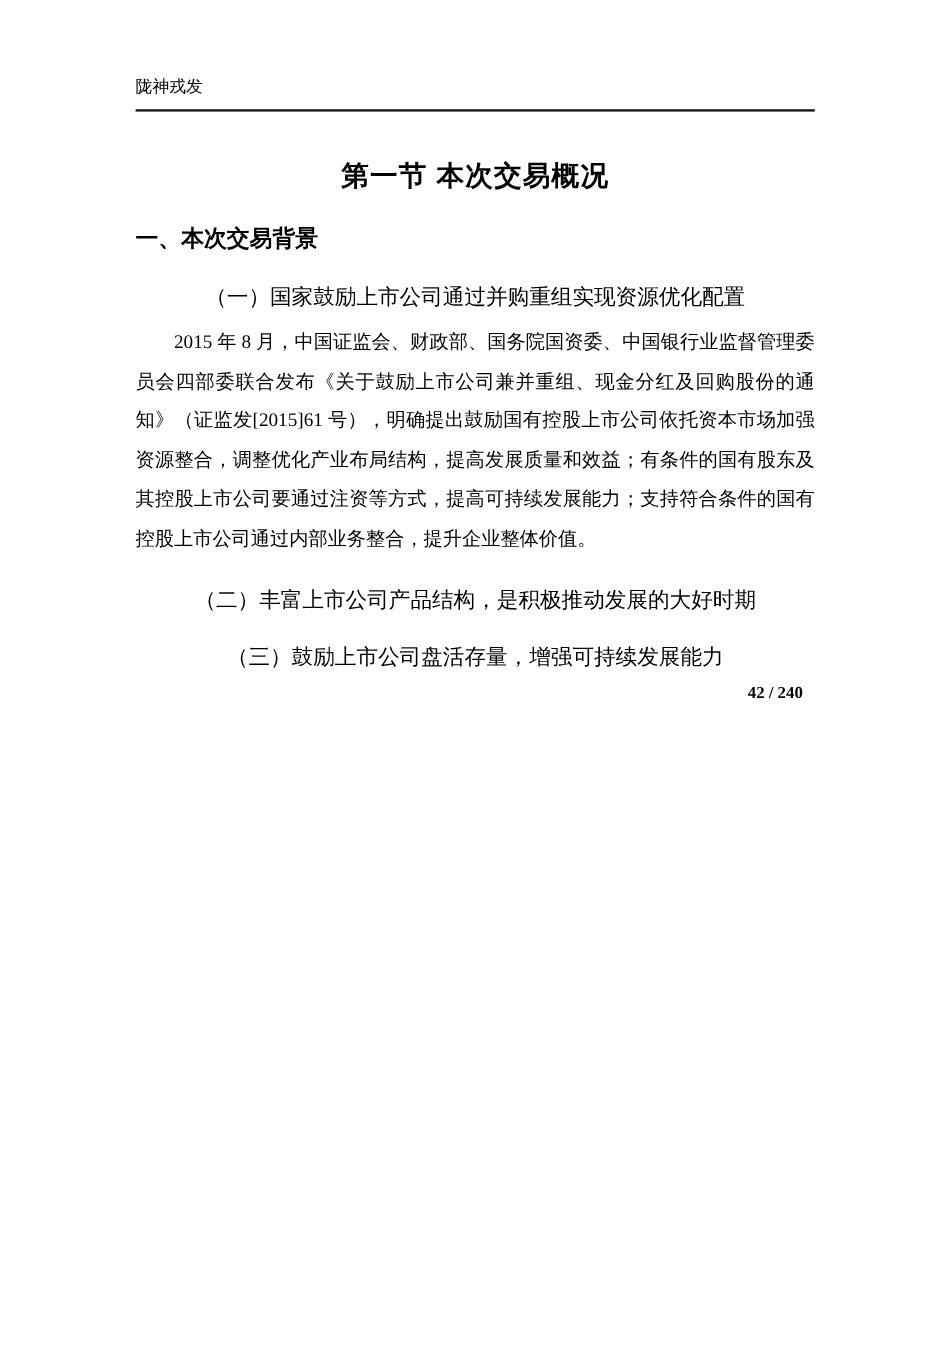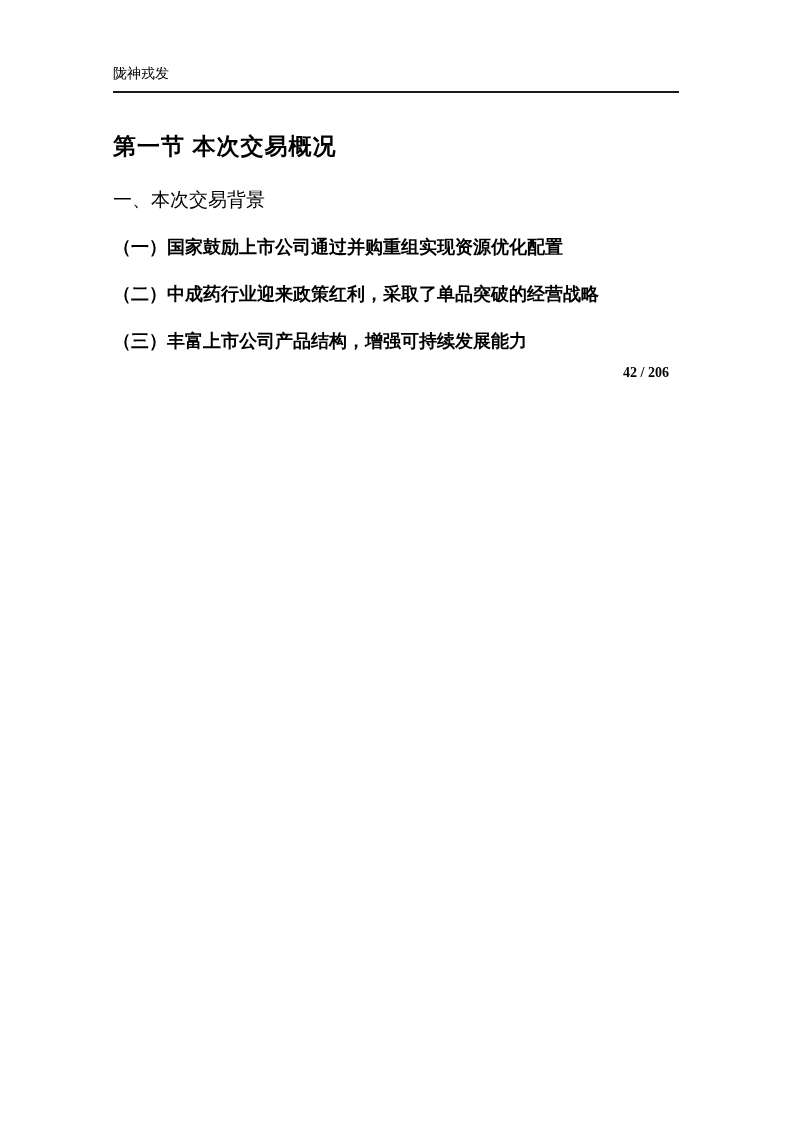--- a/index.html
+++ b/index.html
@@ -25,40 +25,42 @@
     align-items: flex-end;
     font-size: 14px;
     line-height: 20px;
     padding-bottom: 7px;
     border-bottom: 2px solid #1a1a1a;
   }
   .doc-header .hdr-left { white-space: nowrap; }
   .doc-header .hdr-right { white-space: nowrap; }
   .doc-title {
     margin-top: 38px;
+    text-align: center;
     font-family: "Liberation Sans", "DejaVu Sans", sans-serif;
     font-weight: 700;
     font-size: 23px;
     line-height: 30px;
     letter-spacing: 1px;
   }
   .h1 {
     margin-top: 26px;
     font-family: "Liberation Sans", "DejaVu Sans", sans-serif;
-    font-weight: 400;
+    font-weight: 700;
     font-size: 19px;
     line-height: 26px;
   }
   .h2 {
     margin-top: 22px;
     margin-bottom: 10px;
     font-family: "Liberation Sans", "DejaVu Sans", sans-serif;
-    font-weight: 700;
+    font-weight: 400;
     font-size: 18px;
     line-height: 25px;
+    text-align: center;
   }
   .body-para {
     margin: 0;
     font-size: 16px;
     line-height: 32.7px;
     text-align: justify;
     text-justify: inter-ideograph;
     text-indent: 2em;
     word-break: break-all;
   }
@@ -79,23 +81,24 @@
   <div class="doc-header">
     <span class="hdr-left">陇神戎发</span>
   </div>
 
   <div class="doc-title">第一节 本次交易概况</div>
 
   <div class="h1">一、本次交易背景</div>
 
   <div class="h2">（一）国家鼓励上市公司通过并购重组实现资源优化配置</div>
 
+  <p class="body-para">2015 年 8 月，中国证监会、财政部、国务院国资委、中国银行业监督管理委员会四部委联合发布《关于鼓励上市公司兼并重组、现金分红及回购股份的通知》（证监发[2015]61 号），明确提出鼓励国有控股上市公司依托资本市场加强资源整合，调整优化产业布局结构，提高发展质量和效益；有条件的国有股东及其控股上市公司要通过注资等方式，提高可持续发展能力；支持符合条件的国有控股上市公司通过内部业务整合，提升企业整体价值。</p>
 
 
-  <div class="h2">（二）中成药行业迎来政策红利，采取了单品突破的经营战略</div>
+  <div class="h2">（二）丰富上市公司产品结构，是积极推动发展的大好时期</div>
 
 
-  <div class="h2">（三）丰富上市公司产品结构，增强可持续发展能力</div>
+  <div class="h2">（三）鼓励上市公司盘活存量，增强可持续发展能力</div>
 
 
-  <div class="doc-footer">42 / 206</div>
+  <div class="doc-footer">42 / 240</div>
 
 </div>
 
 </body></html>

